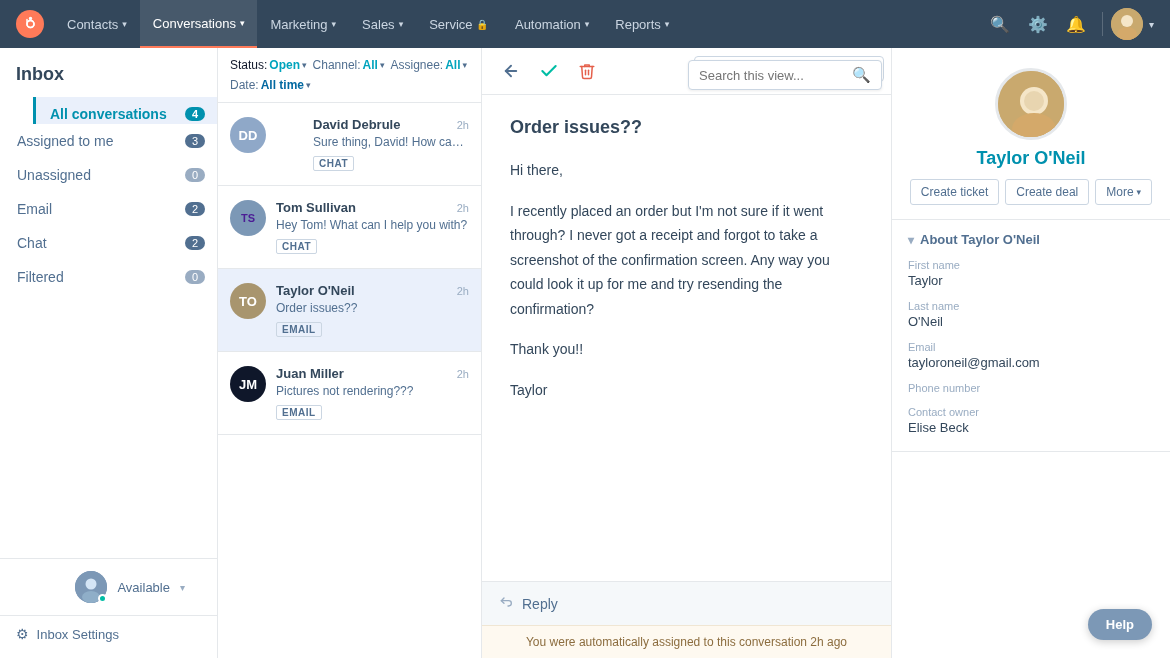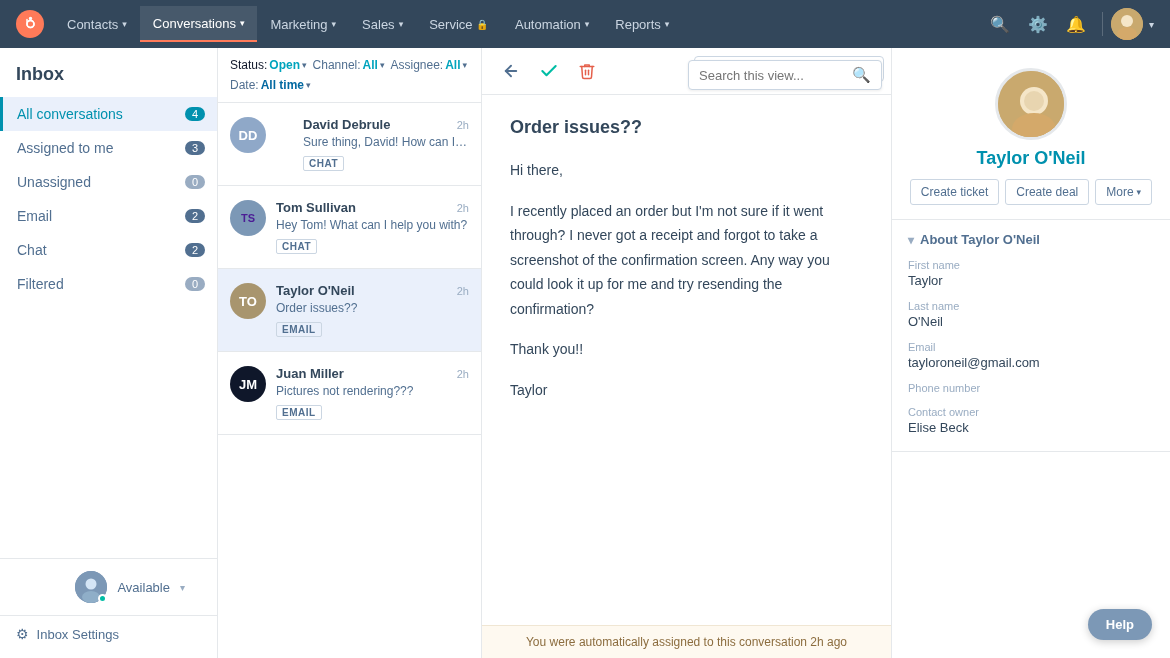--- a/index.html
+++ b/index.html
@@ -20,21 +20,21 @@
       <path d="M11 9.5v4.5M11 14a3.5 3.5 0 1 0 7 0 3.5 3.5 0 0 0-7 0zm3.5-4.5V8m0 1.5a1 1 0 1 0 0-2 1 1 0 0 0 0 2z" stroke="#fff" stroke-width="1.5" stroke-linecap="round"></path>
       <circle cx="14.5" cy="14" r="3.5" fill="none" stroke="#fff" stroke-width="1.5"></circle>
     </svg>
   </div>
 
   <div style="display:flex;align-items:center;flex:1;">
     <div style="color:#cbd6e2;font-size:13px;padding:0 13px;height:48px;display:flex;align-items:center;gap:4px;cursor:pointer;">
       <span>Contacts</span>
       <span style="font-size:9px;">▾</span>
     </div>
-    <div style="color:#fff;font-size:13px;padding:0 13px;height:36px;display:flex;align-items:center;gap:4px;cursor:pointer;background:rgba(255,255,255,0.1);border-bottom:2px solid #ff7a59;">
+    <div style="color:#fff;font-size:13px;padding:0 13px;height:48px;display:flex;align-items:center;gap:4px;cursor:pointer;background:rgba(255,255,255,0.1);border-bottom:2px solid #ff7a59;">
       <span>Conversations</span>
       <span style="font-size:9px;">▾</span>
     </div>
     <div style="color:#cbd6e2;font-size:13px;padding:0 13px;height:48px;display:flex;align-items:center;gap:4px;cursor:pointer;">
       <span>Marketing</span>
       <span style="font-size:9px;">▾</span>
     </div>
     <div style="color:#cbd6e2;font-size:13px;padding:0 13px;height:48px;display:flex;align-items:center;gap:4px;cursor:pointer;">
       <span>Sales</span>
       <span style="font-size:9px;">▾</span>
@@ -74,21 +74,21 @@
     <div style="color:#cbd6e2;font-size:10px;cursor:pointer;padding:0 4px;">▾</div>
   </div>
 </nav>
 
 <div style="display:flex;height:610px;">
 
   <div style="width:218px;background:#fff;border-right:1px solid #e5e8eb;display:flex;flex-direction:column;flex-shrink:0;">
     <div style="padding:16px 16px 8px;font-size:18px;font-weight:700;color:#33475b;">Inbox</div>
 
     <div style="flex:1;overflow-y:auto;padding:4px 0;">
-      <div style="display:flex;align-items:center;padding:9px 12px 9px 14px;cursor:pointer;color:#0091ae;font-size:14px;border-left:3px solid #0091ae;background:#eaf0fb;font-weight:400;">
+      <div style="display:flex;align-items:center;padding:9px 12px 2px 14px;cursor:pointer;color:#0091ae;font-size:14px;border-left:3px solid #0091ae;background:#eaf0fb;font-weight:700;margin-left:33px;">
         <span style="flex:1;">All conversations</span>
         <span style="background:#0091ae;color:#fff;border-radius:10px;font-size:11px;padding:1px 7px;min-width:20px;text-align:center;">4</span>
       </div>
       <div style="display:flex;align-items:center;padding:9px 12px 9px 14px;cursor:pointer;color:#516f90;font-size:14px;border-left:3px solid transparent;">
         <span style="flex:1;">Assigned to me</span>
         <span style="background:#516f90;color:#fff;border-radius:10px;font-size:11px;padding:1px 7px;min-width:20px;text-align:center;">3</span>
       </div>
       <div style="display:flex;align-items:center;padding:9px 12px 9px 14px;cursor:pointer;color:#516f90;font-size:14px;border-left:3px solid transparent;">
         <span style="flex:1;">Unassigned</span>
         <span style="background:#99acc2;color:#fff;border-radius:10px;font-size:11px;padding:1px 7px;min-width:20px;text-align:center;">0</span>
@@ -149,21 +149,21 @@
         <span style="color:#516f90;">Date:</span>
         <span style="color:#0369a1;font-weight:600;">All time</span>
         <span style="font-size:9px;color:#516f90;">▾</span>
       </div>
     </div>
 
     <div style="position:absolute;top:56px;right:290px;width:0;height:0;"></div>
 
     <div style="flex:1;overflow-y:auto;">
 
-      <div style="padding:14px 12px;border-bottom:1px solid #e5e8eb;cursor:pointer;display:flex;">
+      <div style="padding:14px 12px;border-bottom:1px solid #e5e8eb;cursor:pointer;display:flex;gap:10px;">
         <div style="width:36px;height:36px;border-radius:50%;flex-shrink:0;background:#8FA8C8;display:flex;align-items:center;justify-content:center;color:#fff;font-size:13px;font-weight:bold;">DD</div>
         <div style="flex:1;min-width:0;margin-left:37px;">
           <div style="display:flex;justify-content:space-between;align-items:center;margin-bottom:3px;">
             <span style="font-weight:600;color:#33475b;font-size:13px;">David Debrule</span>
             <span style="font-size:11px;color:#99acc2;">2h</span>
           </div>
           <div style="font-size:12px;color:#516f90;white-space:nowrap;overflow:hidden;text-overflow:ellipsis;margin-bottom:5px;">Sure thing, David! How can I help?</div>
           <span style="display:inline-block;border:1px solid #cbd6e2;color:#516f90;font-size:10px;padding:1px 5px;border-radius:2px;font-weight:600;letter-spacing:0.5px;">CHAT</span>
         </div>
       </div>
@@ -253,20 +253,31 @@
     <div style="flex:1;overflow-y:auto;padding:22px 28px 16px;background:#fff;margin:0;">
       <div style="font-size:18px;font-weight:700;color:#33475b;margin-bottom:20px;">Order issues??</div>
       <div style="color:#33475b;font-size:14px;line-height:1.75;">
         <p style="margin-bottom:16px;">Hi there,</p>
         <p style="margin-bottom:16px;">I recently placed an order but I'm not sure if it went through? I never got a receipt and forgot to take a screenshot of the confirmation screen. Any way you could look it up for me and try resending the confirmation?</p>
         <p style="margin-bottom:16px;">Thank you!!</p>
         <p>Taylor</p>
       </div>
     </div>
 
+    <div style="background:#f5f8fa;border-top:1px solid #e5e8eb;padding:12px 16px;display:flex;align-items:center;gap:8px;">
+      <div style="color:#99acc2;font-size:15px;">
+        <svg width="16" height="16" viewBox="0 0 24 24" fill="none" stroke="#99acc2" stroke-width="2" stroke-linecap="round" stroke-linejoin="round">
+            <path d="M9 14l-4-4 4-4"></path>
+            <path d="M5 10h11a4 4 0 0 1 0 8h-1"></path>
+          </svg>
+      </div>
+      <div style="display:flex;align-items:center;gap:6px;color:#516f90;font-size:14px;cursor:pointer;font-weight:500;">
+        <span>Reply</span>
+      </div>
+    </div>
 
     <div style="background:#fef9f0;color:#8c6d3f;font-size:12px;text-align:center;padding:9px;border-top:1px solid #f0e6d3;">
       <span>You were automatically assigned to this conversation 2h ago</span>
     </div>
   </div>
 
   <div style="width:278px;background:#fff;display:flex;flex-direction:column;overflow-y:auto;flex-shrink:0;">
 
     <div style="padding:20px 16px 14px;display:flex;flex-direction:column;align-items:center;gap:8px;border-bottom:1px solid #e5e8eb;">
       <div style="width:72px;height:72px;border-radius:50%;overflow:hidden;background:#c9a96e;border:3px solid #e5e8eb;">

